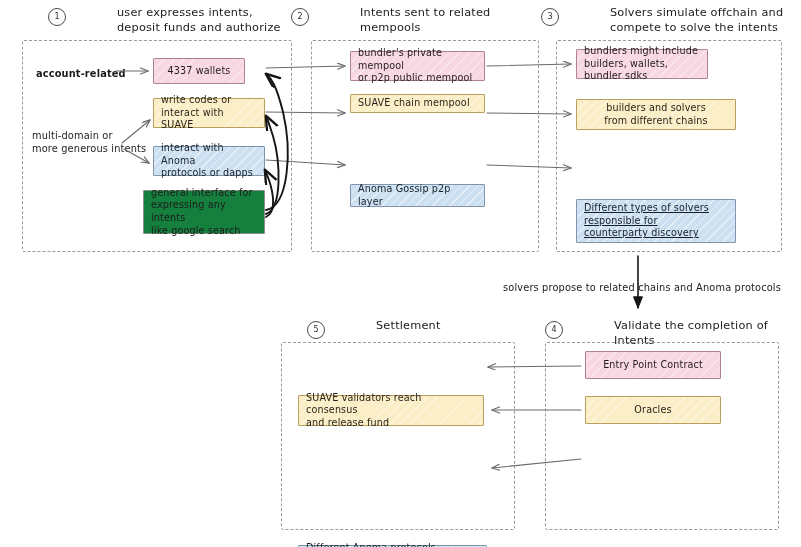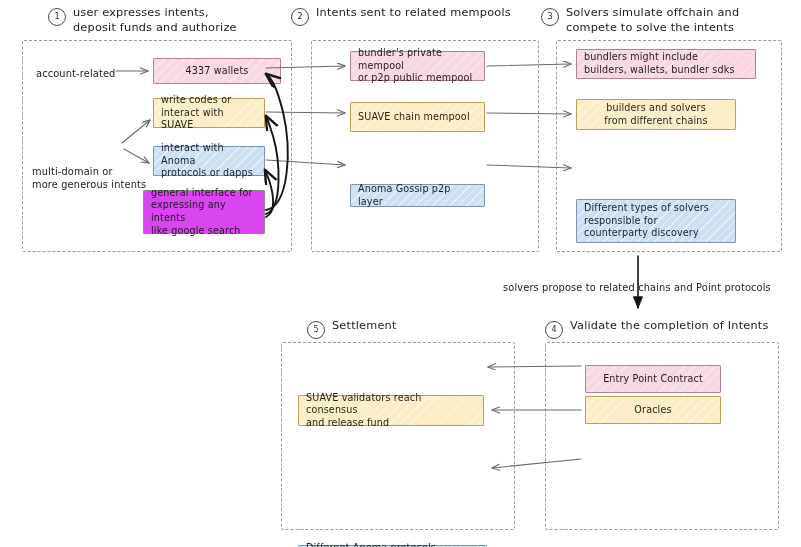--- a/index.html
+++ b/index.html
@@ -40,20 +40,21 @@
     color:#2c2c2c;
     line-height:1;
     margin-top:2px;
     background:#fff;
   }
   .step-title{
     font-size:11.3px;
     line-height:14.5px;
     color:#1b1b1b;
     letter-spacing:.2px;
+    margin-left:44px;
   }
 
   
   .box{
     position:absolute;
     box-sizing:border-box;
     display:flex;
     align-items:center;
     padding:6px 7px;
     font-size:9.6px;
@@ -72,21 +73,21 @@
     background:#fbeec6;
     border:1.2px solid #b8a05c;
     color:#241f14;
   }
   .box-blue{
     background:#cde0f1;
     border:1.2px solid #7e95ad;
     color:#16202a;
   }
   .box-white{
-    background:#d946ef;
+    background:#15803d;
     border:1.2px solid #8d8d8d;
     color:#1b1b1b;
   }
   
   .hatch{
     position:relative;
     background-image:repeating-linear-gradient(135deg,
       rgba(255,255,255,.55) 0px,
       rgba(255,255,255,.55) 1px,
       rgba(255,255,255,0) 1px,
@@ -158,64 +159,64 @@
     <div class="step-circle">5</div>
     <div class="step-title">Settlement</div>
   </div>
 
   <div class="panel" style="left:22px;top:40px;width:268px;height:210px;"></div>
   <div class="panel" style="left:311px;top:40px;width:226px;height:210px;"></div>
   <div class="panel" style="left:556px;top:40px;width:224px;height:210px;"></div>
   <div class="panel" style="left:281px;top:342px;width:232px;height:186px;"></div>
   <div class="panel" style="left:545px;top:342px;width:232px;height:186px;"></div>
 
-  <div class="label" style="left:36px;top:67px;">account-related</div>
-  <div class="label" style="left:32px;top:129px;margin-top:36px;">multi-domain or
+  <div class="label" style="left:36px;top:67px;font-weight:bold;">account-related</div>
+  <div class="label" style="left:32px;top:129px;">multi-domain or
 more generous intents</div>
 
-  <div class="box box-pink hatch-pink center" style="left:153px;top:58px;width:128px;height:26px;">4337 wallets</div>
+  <div class="box box-pink hatch-pink center" style="left:153px;top:58px;width:92px;height:26px;">4337 wallets</div>
 
   <div class="box box-blue hatch" style="left:153px;top:146px;width:112px;height:30px;">interact with Anoma
 protocols or dapps</div>
 
   <div class="box box-yellow hatch-yellow" style="left:153px;top:98px;width:112px;height:30px;">write codes or
 interact with SUAVE</div>
 
   <div class="box box-white" style="left:143px;top:190px;width:122px;height:44px;">general interface for
 expressing any intents
 like google search</div>
 
   <div class="box box-pink hatch-pink" style="left:350px;top:51px;width:135px;height:30px;">bundler's private mempool
 or p2p public mempool</div>
 
-  <div class="box box-yellow hatch-yellow" style="left:350px;top:102px;width:135px;height:30px;text-align:right;">SUAVE chain mempool</div>
+  <div class="box box-yellow hatch-yellow" style="left:350px;top:94px;width:135px;height:19px;text-align:right;">SUAVE chain mempool</div>
 
   <div class="box box-blue hatch" style="left:350px;top:154px;width:135px;height:23px;">Anoma Gossip p2p layer</div>
 
-  <div class="box box-pink hatch-pink" style="left:576px;top:49px;width:180px;height:30px;">bundlers might include
+  <div class="box box-pink hatch-pink" style="left:576px;top:49px;width:132px;height:30px;">bundlers might include
 builders, wallets, bundler sdks</div>
 
   <div class="box box-yellow hatch-yellow center" style="left:576px;top:99px;width:160px;height:31px;">builders and solvers
 from different chains</div>
 
-  <div class="box box-blue hatch" style="left:576px;top:146px;width:160px;height:44px;">Different types of solvers
+  <div class="box box-blue hatch" style="left:576px;top:146px;width:160px;height:44px;text-decoration:underline;">Different types of solvers
 responsible for
 counterparty discovery</div>
 
-  <div class="label" style="left:503px;top:281px;">solvers propose to related chains and Point protocols</div>
+  <div class="label" style="left:503px;top:281px;">solvers propose to related chains and Anoma protocols</div>
 
 
   <div class="box box-yellow hatch-yellow" style="left:298px;top:395px;width:186px;height:31px;">SUAVE validators reach consensus
 and release fund</div>
 
   <div class="box box-blue hatch" style="left:298px;top:448px;width:189px;height:44px;">Different Anoma protocols involved
 reach consensus according to
 their own consensus rules</div>
 
-  <div class="box box-pink hatch-pink center" style="left:585px;top:365px;width:136px;height:28px;">Entry Point Contract</div>
+  <div class="box box-pink hatch-pink center" style="left:585px;top:351px;width:136px;height:28px;">Entry Point Contract</div>
 
   <div class="box box-yellow hatch-yellow center" style="left:585px;top:396px;width:136px;height:28px;">Oracles</div>
 
   <svg id="arrows" viewBox="0 0 801 547">
     <defs>
       <marker id="ah" markerWidth="9" markerHeight="9" refX="7.2" refY="3.2" orient="auto" markerUnits="strokeWidth">
         <path d="M0.4,0.4 L7.4,3.2 L0.4,6.0" fill="none" stroke="#6b6b6b" stroke-width="1.05" stroke-linecap="round" stroke-linejoin="round"></path>
       </marker>
       <marker id="ahd" markerWidth="10" markerHeight="10" refX="7.6" refY="3.4" orient="auto" markerUnits="strokeWidth">
         <path d="M0.4,0.4 L7.8,3.4 L0.4,6.4" fill="none" stroke="#151515" stroke-width="1.25" stroke-linecap="round" stroke-linejoin="round"></path>

